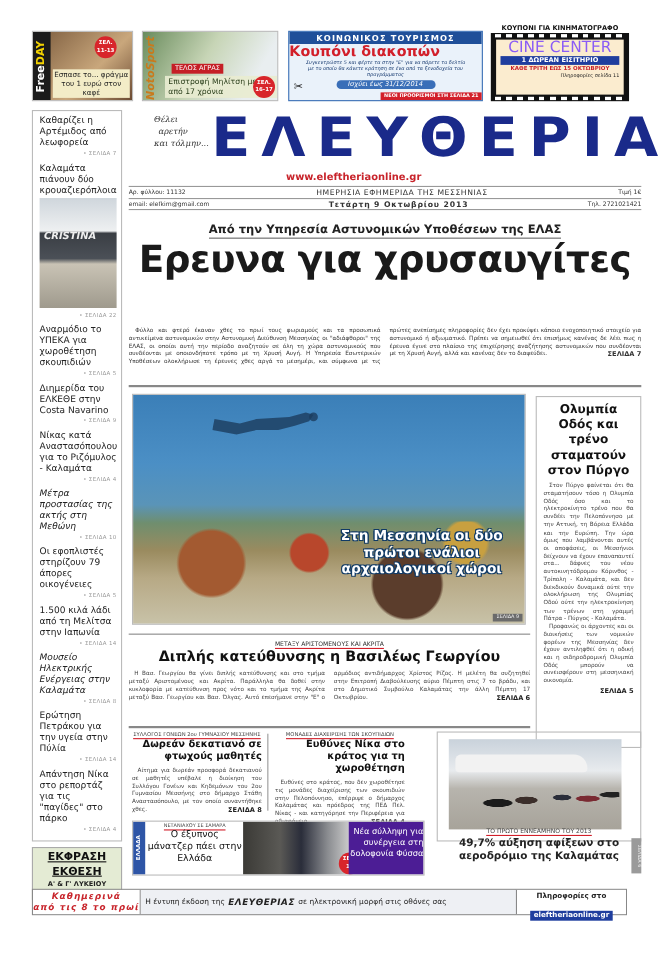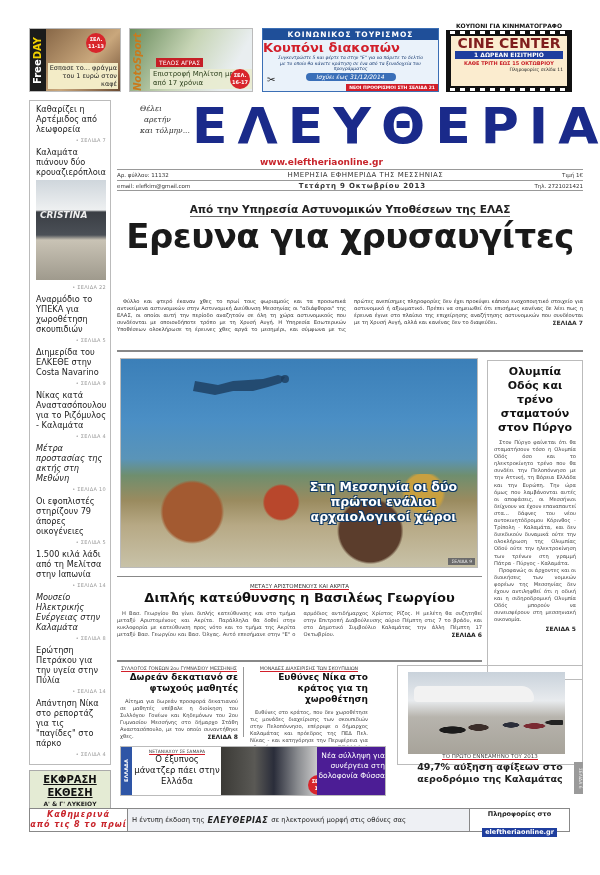--- a/index.html
+++ b/index.html
@@ -3,40 +3,40 @@
 <meta charset="utf-8">
 <style>
 *{box-sizing:border-box;margin:0;padding:0}
 html,body{width:600px;height:875px;background:#fff;overflow:hidden}
 body{font-family:"DejaVu Sans",sans-serif;color:#222;position:relative}
 
 .ad{position:absolute;top:28px;height:64px;border:1px solid #bbb;overflow:hidden}
 .ad-freeday{left:29px;width:92px;background:linear-gradient(135deg,#7a5a3c,#c9a77c 60%,#6b4a32)}
 .freeday-label{position:absolute;left:0;top:0;width:16px;height:100%;background:#1b1b1b;color:#fff;font-weight:bold;font-size:10px;writing-mode:vertical-rl;transform:rotate(180deg);text-align:center;line-height:16px}
 .freeday-label b{color:#f3d200}
-.freeday-caption{position:absolute;left:18px;right:2px;bottom:2px;background:#f3ecc7;font-size:6.5px;line-height:8px;text-align:right;color:#222;padding:1px}
+.freeday-caption{position:absolute;left:18px;right:2px;bottom:2px;background:#f3ecc7;font-size:6.5px;line-height:8px;text-align:center;color:#222;padding:1px}
 .badge-sel{position:absolute;width:20px;height:20px;border-radius:50%;background:#d8252b;color:#fff;font-size:5px;font-weight:bold;text-align:center;line-height:7px;padding-top:3px}
 .ad-sport{left:129px;width:124px;background:linear-gradient(120deg,#6a8c5d,#c7d5b6 45%,#e9eef0 80%)}
 .sport-label{position:absolute;left:2px;top:4px;writing-mode:vertical-rl;transform:rotate(180deg);font-size:10px;font-style:italic;color:#c97a1c;font-weight:bold}
 .sport-tag{position:absolute;left:26px;top:29px;background:#c51f26;color:#fff;font-size:6px;padding:1px 3px}
 .sport-caption{position:absolute;left:20px;bottom:2px;background:rgba(232,236,208,.92);font-size:7px;line-height:9px;color:#2a3e1a;padding:1px 3px}
 .ad-tourism{left:262px;width:177px;background:#eaf2fa;border-color:#3b6fb5}
 .tour-head{background:#1f4f99;color:#fff;font-size:7.5px;font-weight:bold;text-align:center;letter-spacing:1px;height:11px;line-height:11px}
 .tour-title{color:#d21f2a;font-weight:bold;text-align:left;font-size:13px;line-height:15px}
 .tour-body{font-size:4.5px;font-style:italic;text-align:center;color:#173a70;line-height:5.5px;padding:0 14px}
 .tour-date{margin:1px auto 0;width:90px;background:#3a6fb8;color:#fff;font-size:6px;text-align:center;border-radius:6px;font-style:italic;line-height:8px}
 .tour-foot{position:absolute;right:0;bottom:0;background:#d21f2a;color:#fff;font-size:4.5px;padding:0 3px;line-height:7px;font-weight:bold}
 .scissors{position:absolute;left:4px;bottom:6px;font-size:10px;color:#222}
 .ad-cine{left:446px;width:126px;top:22px;height:72px;border:none}
 .cine-top{font-size:6px;font-weight:bold;text-align:center;color:#111;height:8px;line-height:8px}
 .cine-film{background:#111;height:62px;padding:6px 5px;position:relative}
 .cine-film:before,.cine-film:after{content:"";position:absolute;left:4px;right:4px;height:3px;background:repeating-linear-gradient(90deg,#fff 0 5px,transparent 5px 10px)}
 .cine-film:before{top:1px}.cine-film:after{bottom:1px}
 .cine-inner{background:#fbeccf;height:100%;text-align:center}
-.cine-title{color:#7f1d1d;font-weight:bold;font-size:14px;line-height:15px}
+.cine-title{color:#8b5cf6;font-weight:normal;font-size:14px;line-height:15px}
 .cine-free{background:#1f3e9e;color:#fff;font-size:6px;font-weight:bold;margin:0 4px;line-height:8px}
 .cine-days{color:#c9242b;font-size:5px;font-weight:bold;line-height:8px}
 .cine-info{font-size:4.5px;text-align:right;padding-right:4px;color:#222;line-height:6px}
 
 .sidebar{position:absolute;left:29px;top:100px;width:82px;height:665px;border:1px solid #bbb;padding:3px 4px 0 6px}
 .sb-item{font-size:8.2px;line-height:10px;color:#222;margin-bottom:2px}
 .sb-item .t{display:block}
 .sb-item .p{display:block;text-align:right;font-size:5px;color:#999;margin-top:1px;letter-spacing:.3px}
 .sb-item.it .t{font-style:italic}
 .sb-photo{width:100%;height:100px;margin:3px 0 2px;background:linear-gradient(180deg,#cfd6dc 0%,#eef0f1 30%,#3a3e44 32%,#4b5057 55%,#c9c3b5 60%,#9f9a8d 100%);position:relative}

